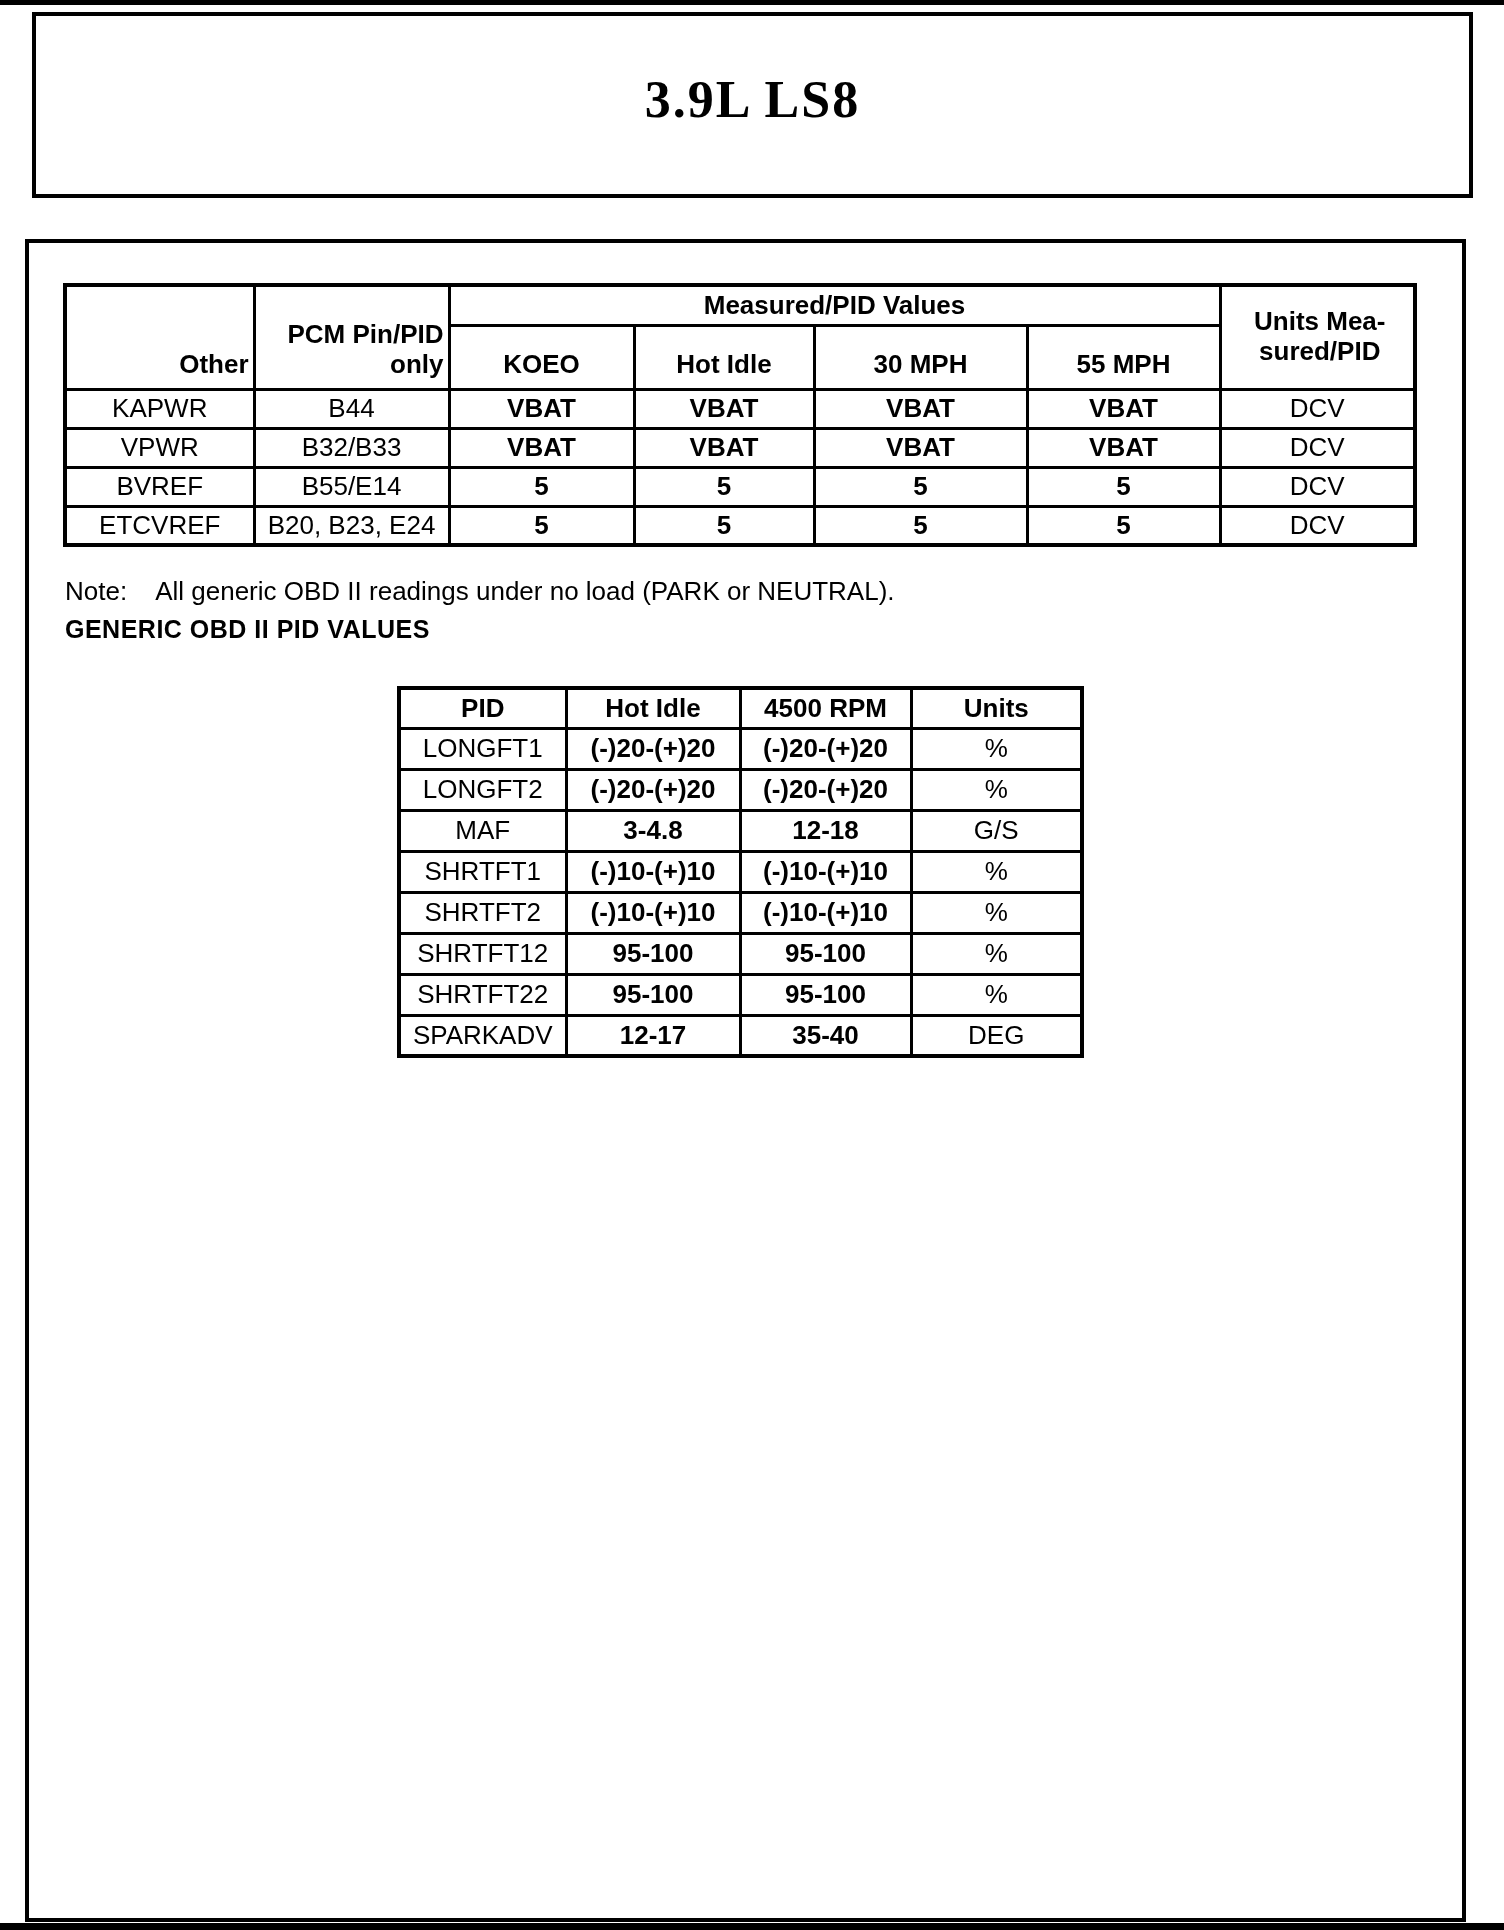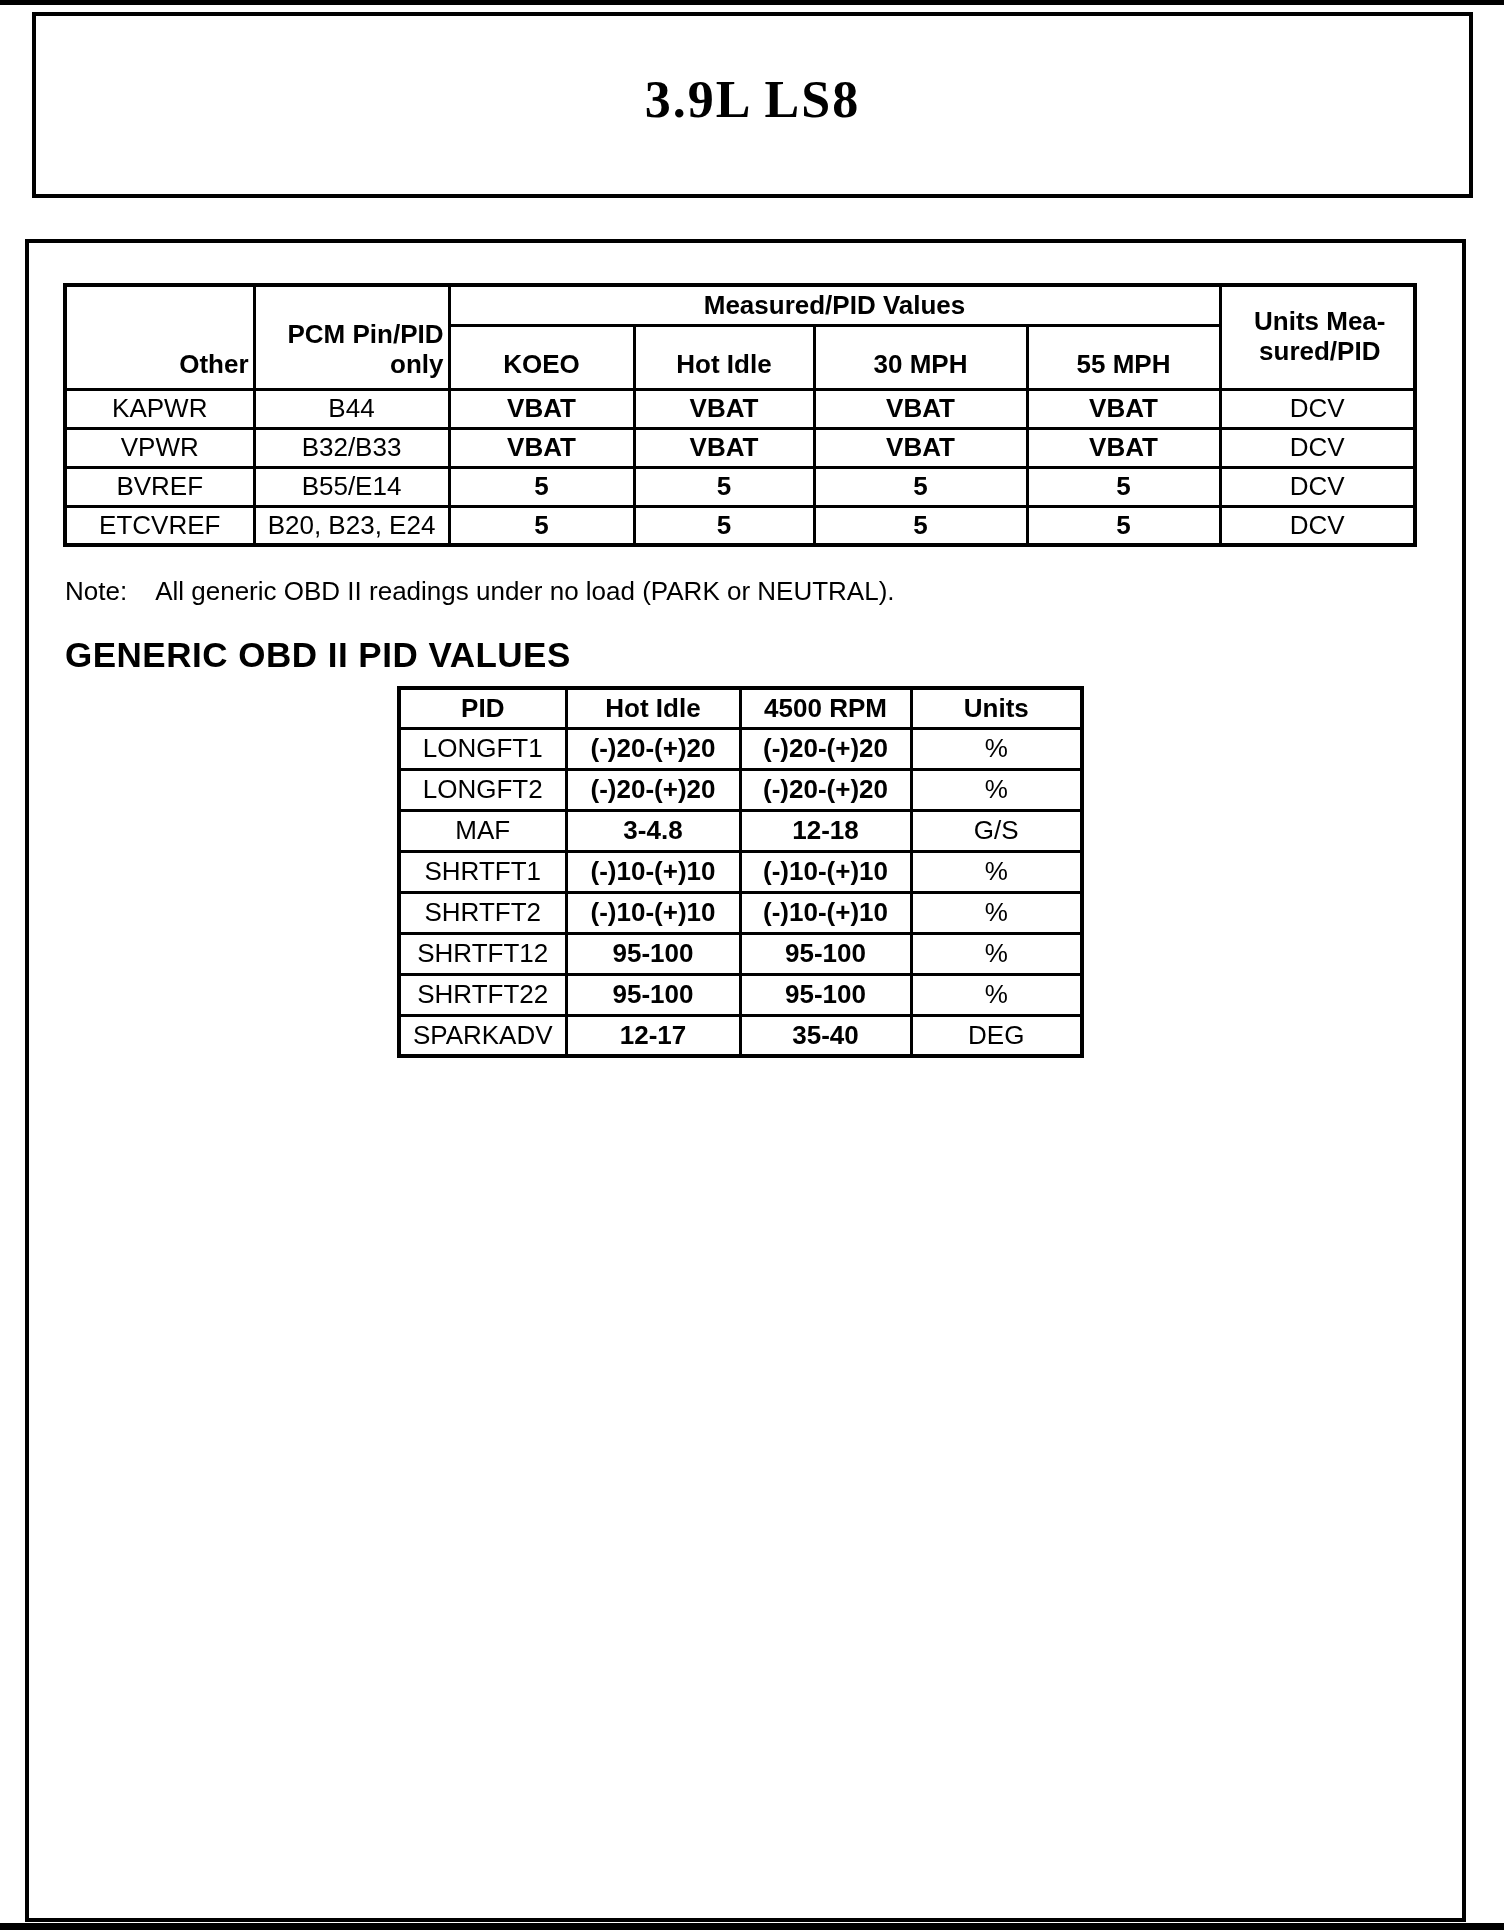--- a/index.html
+++ b/index.html
@@ -70,22 +70,22 @@
   .pin-table td { height: 39px; }
 
   .note-line {
     position: absolute; left: 36px; top: 333px;
     font-size: 26px;
     white-space: nowrap;
   }
   .note-line .note-label { margin-right: 28px; }
 
   .section-heading {
-    position: absolute; left: 36px; top: 392px;
-    font-size: 35px; font-weight: bold;
+    position: absolute; left: 36px; top: 372px;
+    font-size: 25px; font-weight: bold;
     letter-spacing: 0.5px;
   }
 
   .obd-table {
     position: absolute; left: 368px; top: 437px;
     width: 683px;
     border: 4px solid #000;
     margin-top: 6px;
   }
   .obd-table .c0 { width: 167px; }

